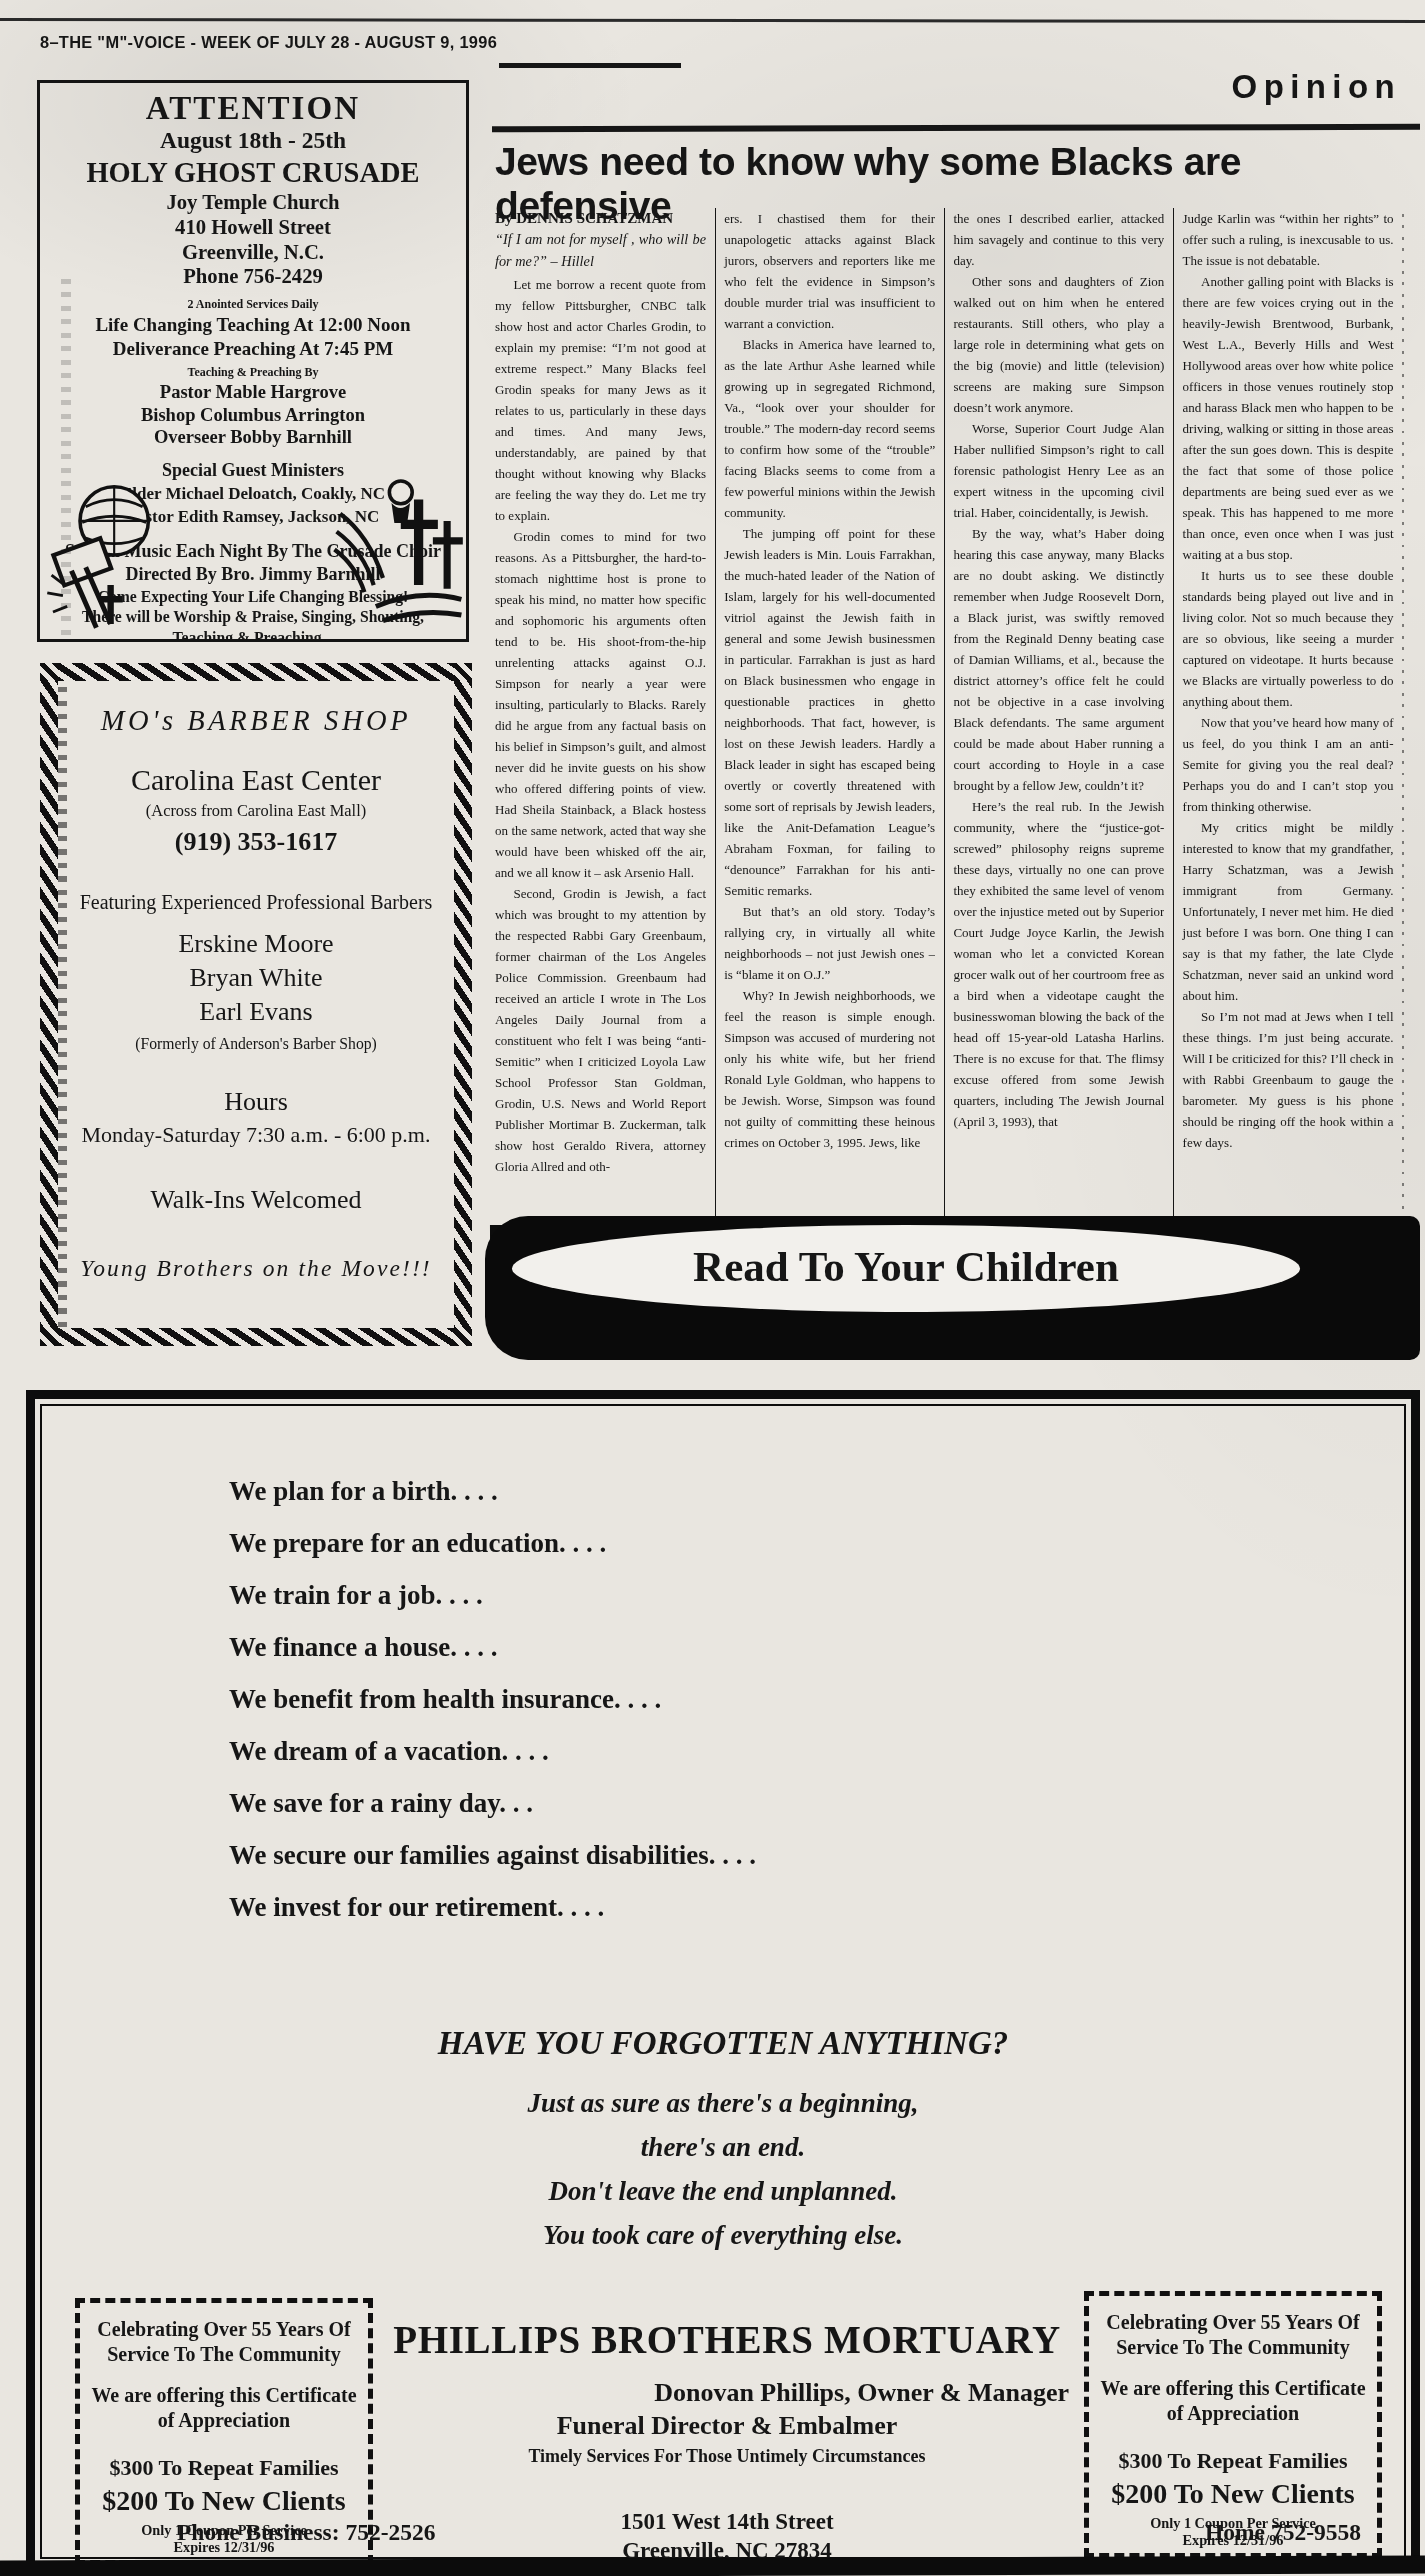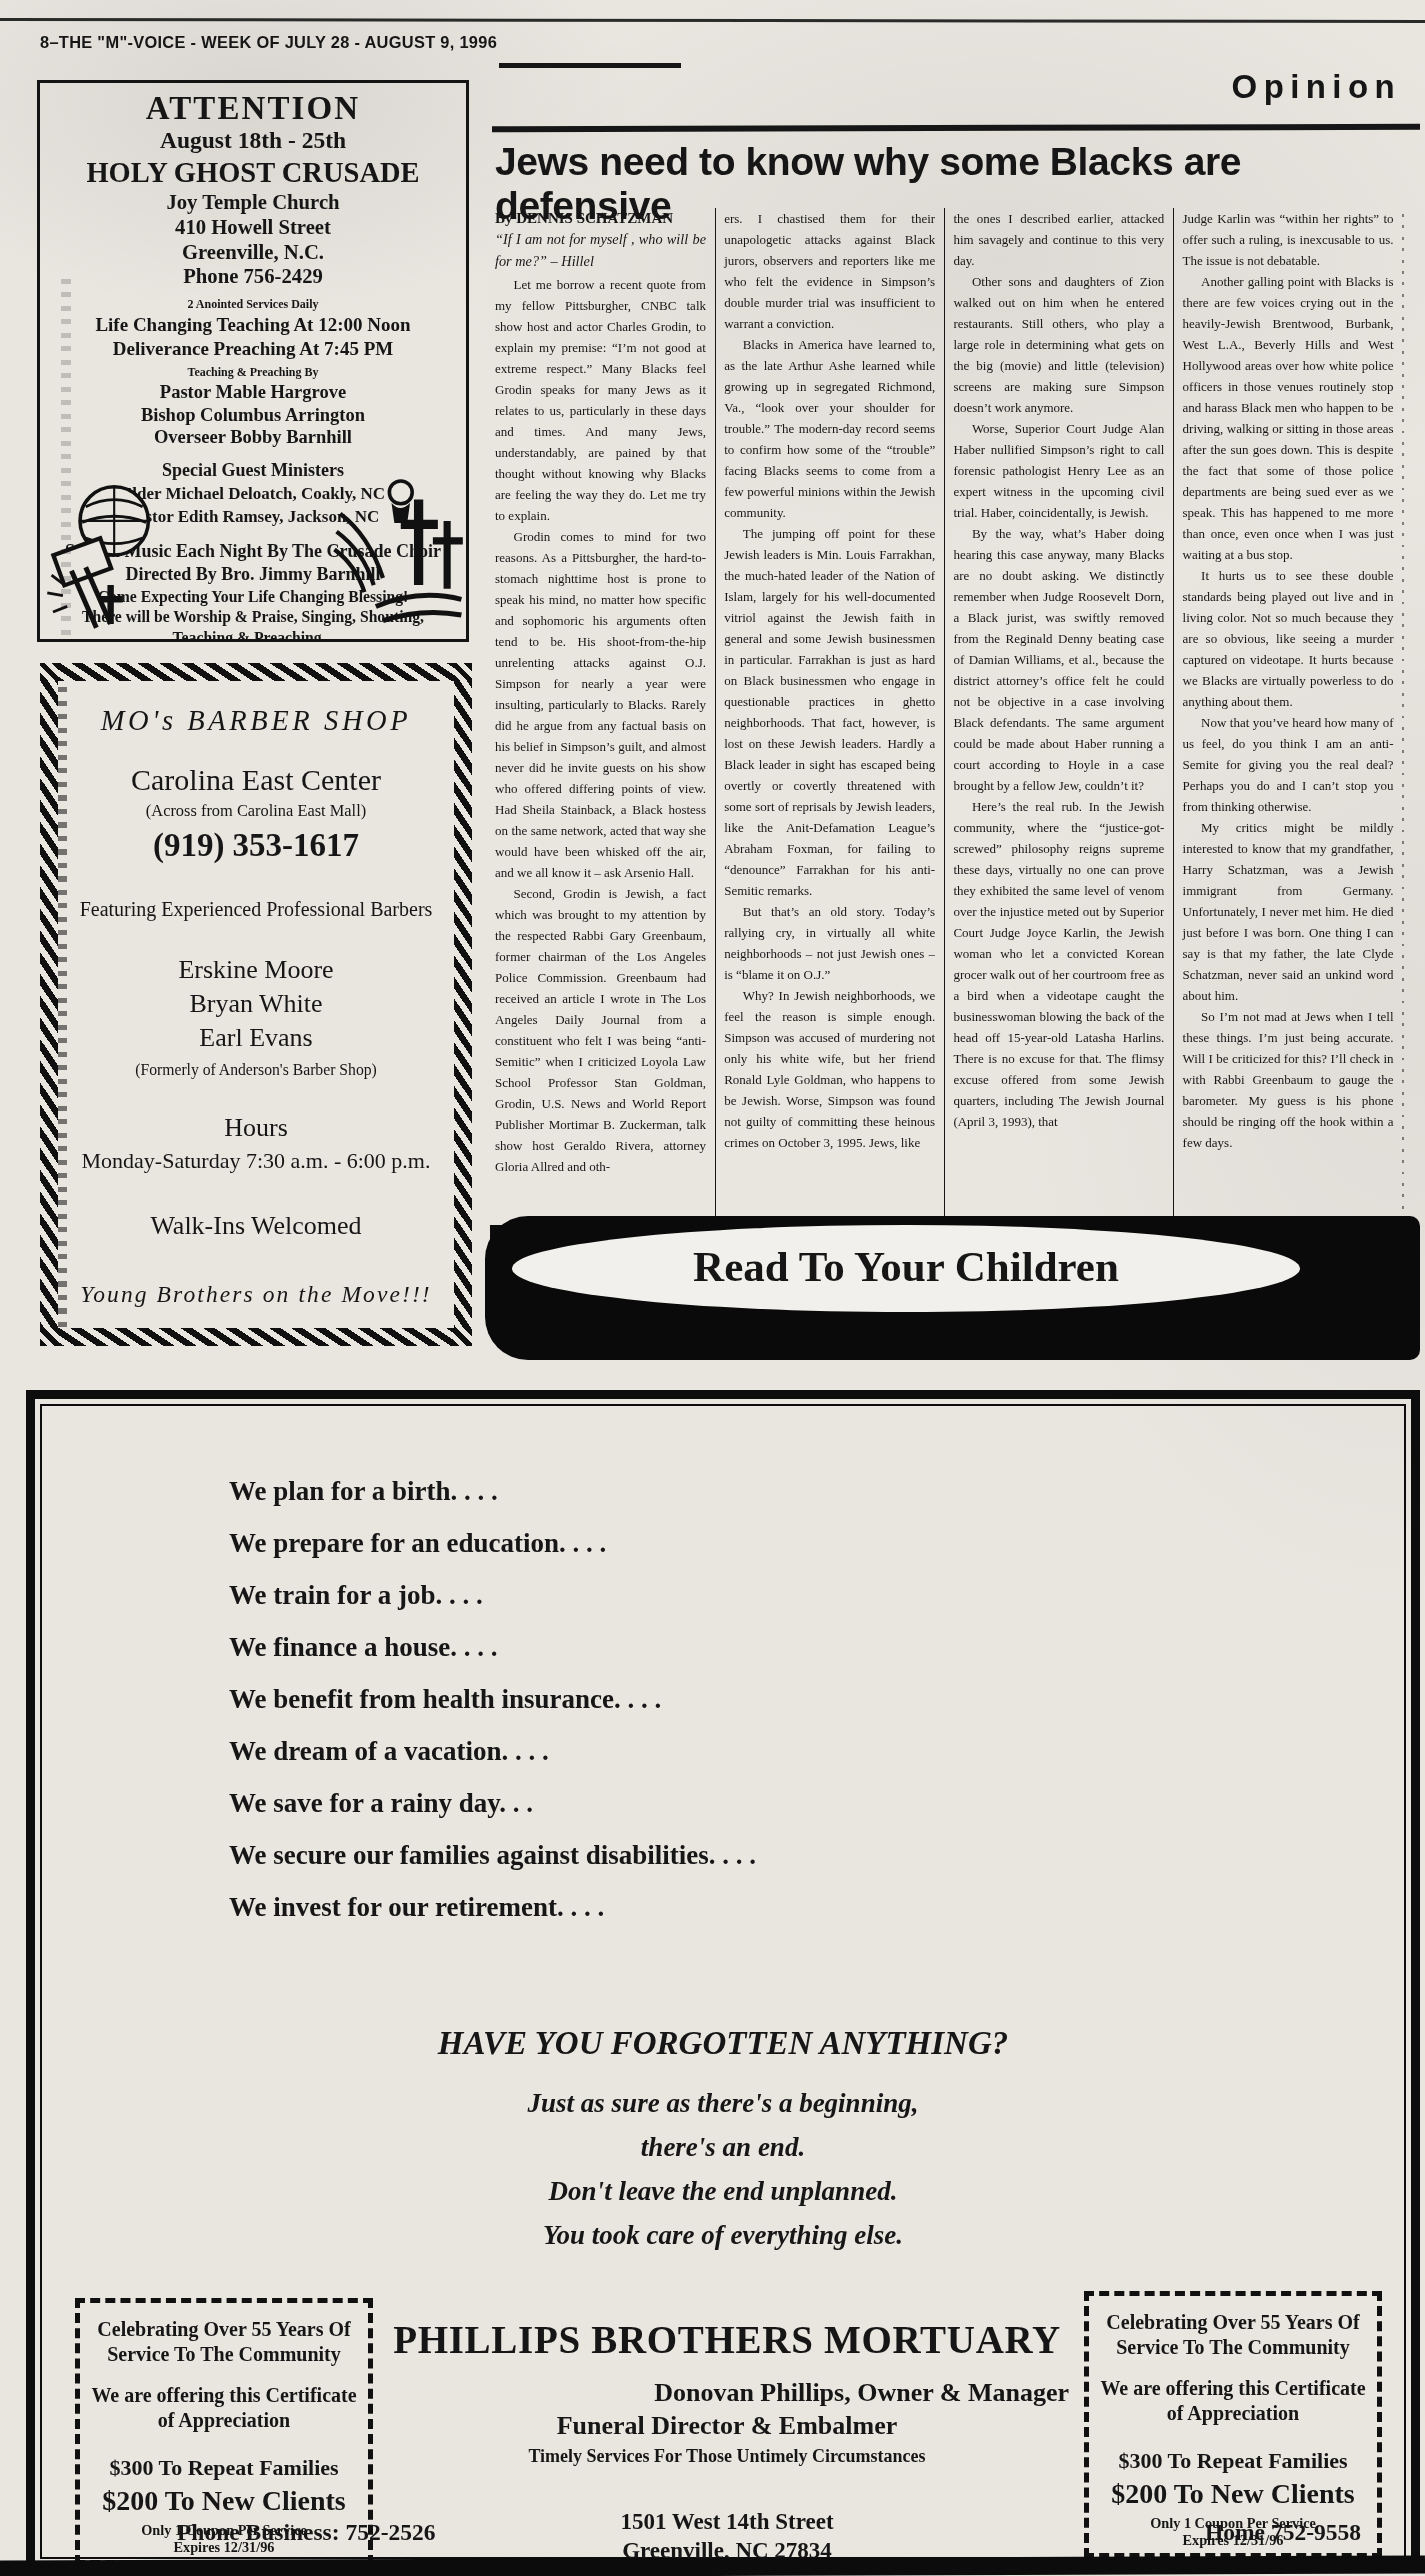--- a/index.html
+++ b/index.html
@@ -61,24 +61,24 @@
     background:repeating-linear-gradient(180deg,rgba(20,20,20,.5) 0 2.9px,transparent 2.9px 11.4px);}
 
   
   .barber{position:absolute;left:40px;top:663px;width:432px;height:683px;box-sizing:border-box;
     border:18.5px solid transparent;
     border-image:repeating-linear-gradient(45deg,#101010 0 7.8px,#e9e6e0 7.8px 15px) 26;
     text-align:center;overflow:hidden;}
   .bb-name{font-style:italic;font-size:28.5px;letter-spacing:3.6px;margin-top:24px;}
   .bb-center{font-size:30px;margin-top:26px;}
   .bb-across{font-size:16.4px;margin-top:4.3px;}
-  .bb-phone{font-size:33px;font-weight:bold;margin-top:5.7px;}
+  .bb-phone{font-size:26px;font-weight:bold;margin-top:5.7px;}
   .bb-feat{font-size:20px;margin-top:34px;}
   .bb-barber{font-size:26px;line-height:1.3;}
-  .bb-names{margin-top:32px;}
+  .bb-names{margin-top:13px;}
   .bb-formerly{font-size:15.7px;margin-top:7.1px;}
   .bb-hours{font-size:26px;margin-top:34px;}
   .bb-hoursline{font-size:22px;margin-top:4.3px;}
   .bb-walkins{font-size:26px;margin-top:37px;}
   .bb-slogan{font-style:italic;font-size:23.5px;letter-spacing:2.1px;margin-top:40px;}
 
   
   .banner{position:absolute;left:485px;top:1216px;width:935px;height:144px;background:#0a0a0a;
     border-radius:43px 10px 10px 43px;}
   .banner .ellipse{position:absolute;left:27px;top:8.6px;width:788px;height:87px;background:#f2f0ec;

